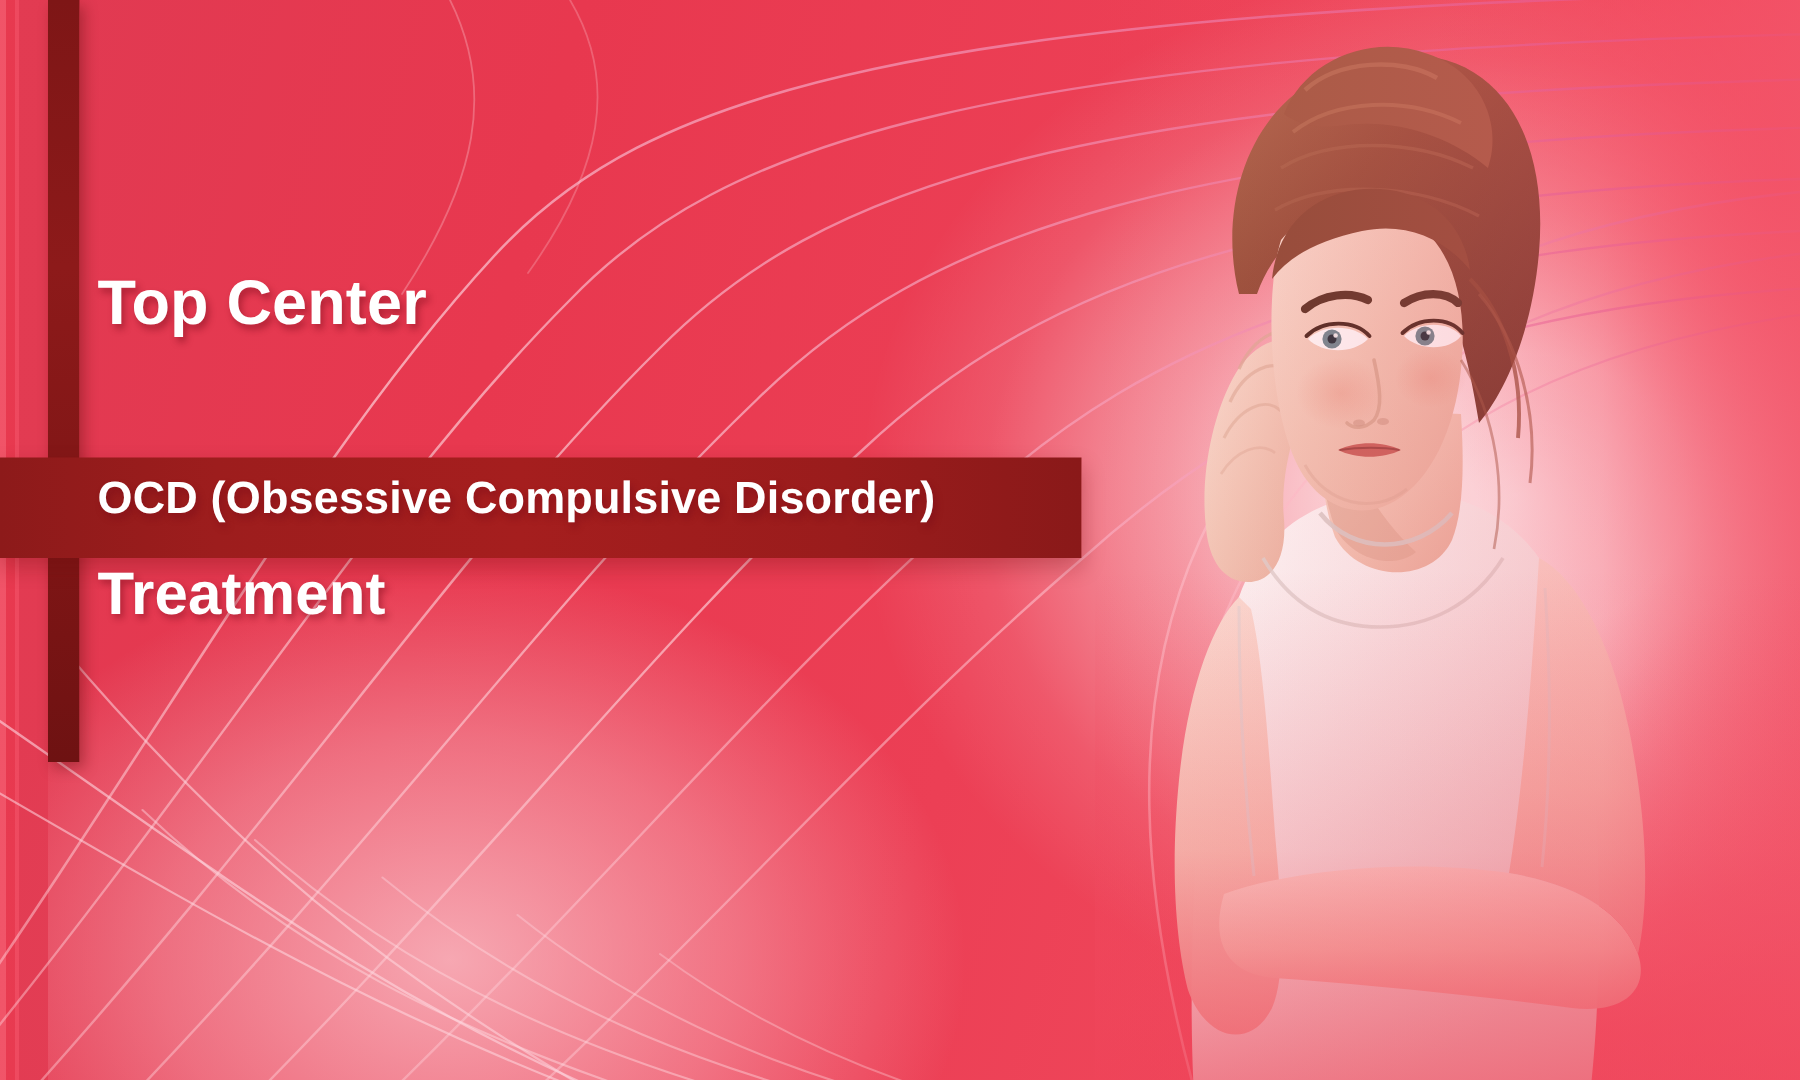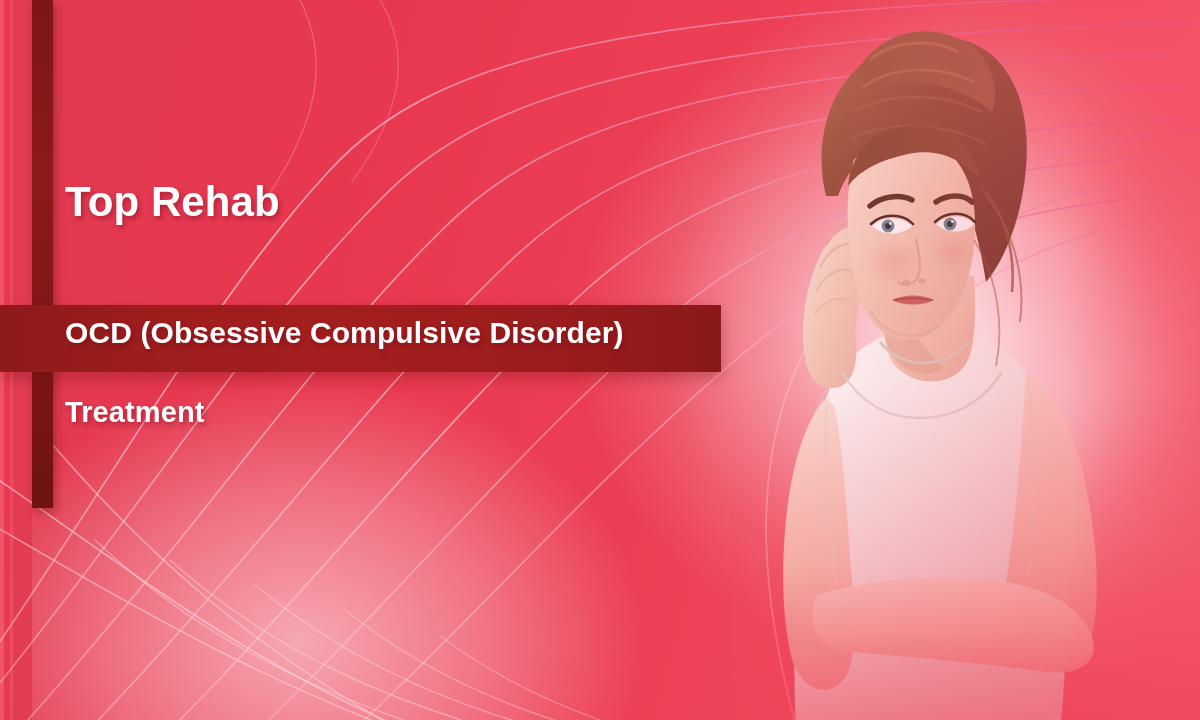--- a/index.html
+++ b/index.html
@@ -77,22 +77,22 @@
   }
   .line-1, .line-2{
     font-size:42px;
     line-height:52px;
   }
   .line-3{
     position:absolute; left:0; top:136px;
     font-size:30px; line-height:42px;text-align:center;
   }
   .line-4{
-    position:absolute; left:0; top:215px;
-    font-size:29px; line-height:42px;
+    position:absolute; left:0; top:199px;
+    font-size:40px; line-height:42px;
   }
 
   
   .photo{
     position:absolute; right:0; top:0;
     width:470px; height:720px;
     overflow:hidden;
   }
   .photo svg{ display:block; width:470px; height:720px; }
 </style>
@@ -283,18 +283,18 @@
         <path d="M 96 404 C 96 466, 100 530, 106 584" fill="none" stroke="#e3dcd8" stroke-width="2" opacity=".7"></path>
         <path d="M 300 392 C 304 452, 304 520, 298 578" fill="none" stroke="#e3dcd8" stroke-width="2" opacity=".6"></path>
 
         <rect x="0" y="0" width="470" height="720" fill="url(#fadeRt)"></rect>
         <rect x="0" y="380" width="470" height="340" fill="url(#fadeBot)"></rect>
       </g>
     </svg>
   </div>
 
   <div class="copy">
-    <div class="line line-1">Top Rehab</div>
+    <div class="line line-1">Top Center</div>
     <div class="line line-3">OCD (Obsessive Compulsive Disorder)</div>
     <div class="line line-4">Treatment</div>
   </div>
 
 </div>
 
 </body></html>

